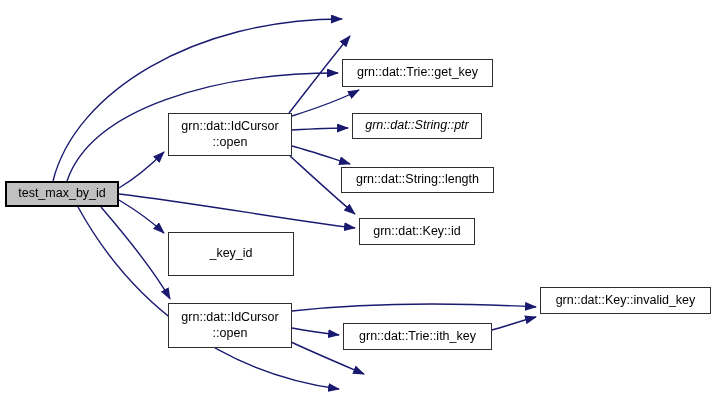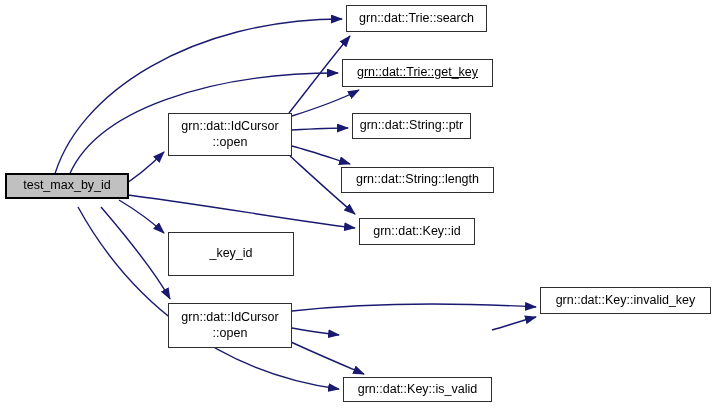--- a/index.html
+++ b/index.html
@@ -78,48 +78,45 @@
         <path d="M292,116 C314,109 340,100 359,90" class="edge" marker-end="url(#arrow)"></path>
         <path d="M292,130 C310,129 328,128 348,128" class="edge" marker-end="url(#arrow)"></path>
         <path d="M292,146 C311,151 331,158 350,164" class="edge" marker-end="url(#arrow)"></path>
         <path d="M290,156 C312,176 337,199 355,214" class="edge" marker-end="url(#arrow)"></path>
         <path d="M292,311 C375,302 462,303 536,307" class="edge" marker-end="url(#arrow)"></path>
         <path d="M292,328 C308,331 323,333 339,335" class="edge" marker-end="url(#arrow)"></path>
         <path d="M291,342 C317,354 343,365 364,374" class="edge" marker-end="url(#arrow)"></path>
         <path d="M492,330 C506,326 521,321 536,317" class="edge" marker-end="url(#arrow)"></path>
       </g>
   </svg>
-<div class="node highlight" style="left: 5px; top: 173px; width: 124px; height: 26px;">
+<div class="node highlight" style="left: 5px; top: 181px; width: 114px; height: 26px;">
       <span class="node-line">test_max_by_id</span>
     </div>
-    <div class="node" style="left: 346px; top: 5px; width: 141px; height: 27px;">
-      <span class="node-line">grn::dat::Trie::search</span>
-    </div>
-    <div class="node" style="left: 342px; top: 59px; width: 151px; height: 28px; text-decoration: underline;">
+    <div class="node" style="left: 342px; top: 59px; width: 151px; height: 28px;">
       <span class="node-line">grn::dat::Trie::get_key</span>
     </div>
     <div class="node" style="left: 168px; top: 113px; width: 124px; height: 43px;">
       <span class="node-line">grn::dat::IdCursor</span>
       <span class="node-line">::open</span>
     </div>
-    <div class="node" style="left: 352px; top: 113px; width: 119px; height: 26px;">
+    <div class="node" style="left: 352px; top: 113px; width: 130px; height: 26px; font-style: italic;">
       <span class="node-line">grn::dat::String::ptr</span>
     </div>
     <div class="node" style="left: 359px; top: 218px; width: 116px; height: 27px;">
       <span class="node-line">grn::dat::Key::id</span>
     </div>
     <div class="node" style="left: 341px; top: 167px; width: 153px; height: 26px;">
       <span class="node-line">grn::dat::String::length</span>
     </div>
     <div class="node" style="left: 168px; top: 232px; width: 126px; height: 44px;">
       <span class="node-line">_key_id</span>
     </div>
     <div class="node" style="left: 168px; top: 303px; width: 124px; height: 45px;">
       <span class="node-line">grn::dat::IdCursor</span>
       <span class="node-line">::open</span>
     </div>
     <div class="node" style="left: 540px; top: 287px; width: 171px; height: 27px;">
       <span class="node-line">grn::dat::Key::invalid_key</span>
     </div>
-    <div class="node" style="left: 343px; top: 377px; width: 149px; height: 25px;">
-      <span class="node-line">grn::dat::Key::is_valid</span>
+    <div class="node" style="left: 343px; top: 323px; width: 149px; height: 27px;">
+      <span class="node-line">grn::dat::Trie::ith_key</span>
     </div>
   </div>
 
 </body></html>

